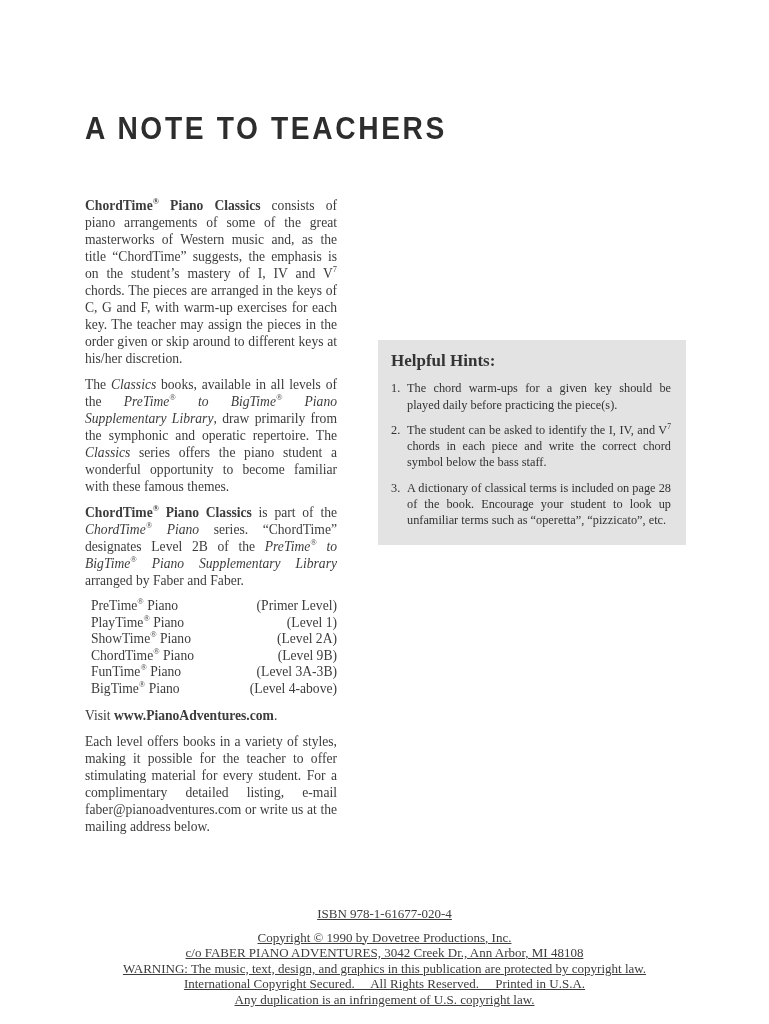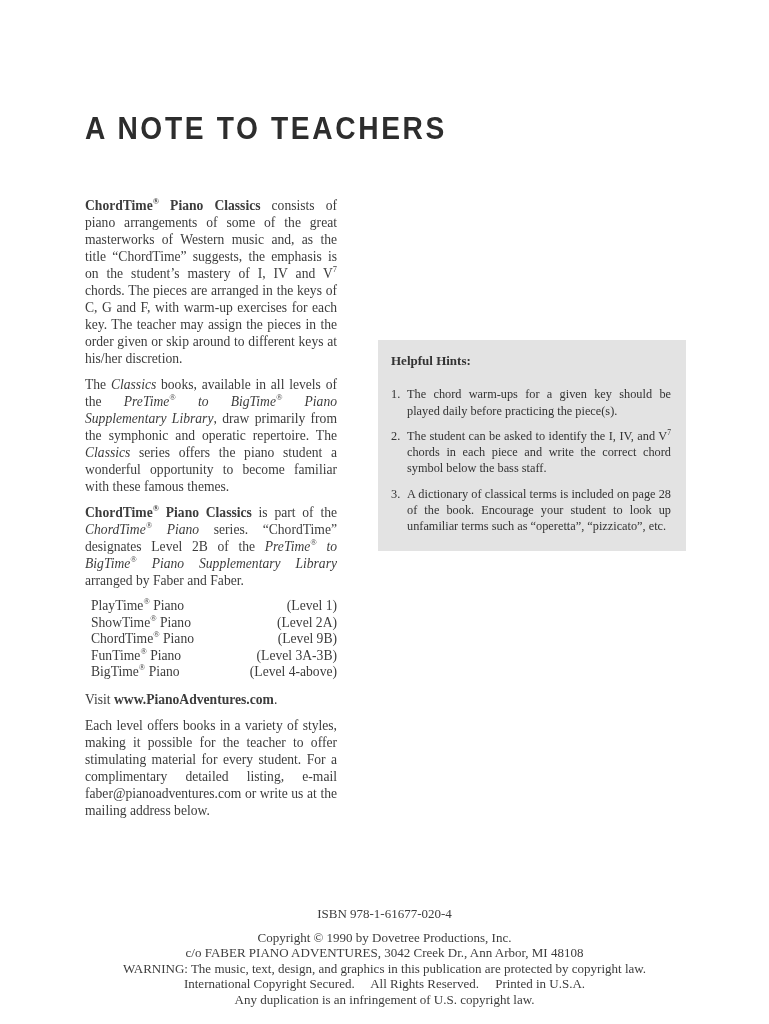--- a/index.html
+++ b/index.html
@@ -13,27 +13,27 @@
             font-size:13.6px;line-height:17px;text-align:justify;}
   .para{margin:0 0 9px 0;}
   .visit{margin-top:2px;}
   .levels{margin:2px 0 10px 6px;}
   .level-row{display:flex;justify-content:space-between;line-height:16.5px;}
   .level-name{text-align:left;}
   .level-tag{text-align:right;}
   .hints{position:absolute;left:378px;top:340px;width:308px;box-sizing:border-box;
          background:#e3e3e3;padding:13px 15px 16px 13px;
          font-size:12.3px;line-height:16.3px;color:#333333;}
-  .hints-title{font-weight:700;font-size:13px;margin-bottom:17px;}
+  .hints-title{font-weight:700;font-size:17px;margin-bottom:11px;}
   .hint{display:flex;margin-bottom:9px;}
   .hint:last-child{margin-bottom:0;}
   .hint-num{flex:0 0 16px;}
   .hint-text{flex:1;text-align:justify;}
   .footer{position:absolute;left:0;top:906px;width:769px;text-align:center;
-          font-size:13px;line-height:15.6px;color:#3c3c3c;}
+          font-size:13px;line-height:15.6px;color:#3c3c3c;text-decoration:underline;}
   .isbn{margin-bottom:8px;}
   .footer-line{white-space:pre-wrap;}
   
   .seg-b{font-weight:700;}
   .seg-i{font-style:italic;}
   .seg-sup{vertical-align:super;font-size:0.62em;line-height:0;}
   .seg-bsup{font-weight:700;vertical-align:super;font-size:0.62em;line-height:0;}
   .seg-isup{font-style:italic;vertical-align:super;font-size:0.62em;line-height:0;}
 </style>
 </head>
@@ -42,20 +42,24 @@
 <div class="page">
 
   <h1 class="title">A NOTE TO TEACHERS</h1>
 
   <div class="left-col">
     <p class="para"><span class="seg-b">ChordTime</span><span class="seg-bsup">®</span><span class="seg-b"> Piano Classics</span><span> consists of piano arrangements of some of the great masterworks of Western music and, as the title “ChordTime” suggests, the emphasis is on the student’s mastery of I, IV and V</span><span class="seg-sup">7</span><span> chords. The pieces are arranged in the keys of C, G and F, with warm-up exercises for each key. The teacher may assign the pieces in the order given or skip around to different keys at his/her discretion.</span></p>
     <p class="para"><span>The </span><span class="seg-i">Classics</span><span> books, available in all levels of the </span><span class="seg-i">PreTime</span><span class="seg-isup">®</span><span class="seg-i"> to BigTime</span><span class="seg-isup">®</span><span class="seg-i"> Piano Supplementary Library</span><span>, draw primarily from the symphonic and operatic repertoire. The </span><span class="seg-i">Classics</span><span> series offers the piano student a wonderful opportunity to become familiar with these famous themes.</span></p>
     <p class="para"><span class="seg-b">ChordTime</span><span class="seg-bsup">®</span><span class="seg-b"> Piano Classics</span><span> is part of the </span><span class="seg-i">ChordTime</span><span class="seg-isup">®</span><span class="seg-i"> Piano</span><span> series. “ChordTime” designates Level 2B of the </span><span class="seg-i">PreTime</span><span class="seg-isup">®</span><span class="seg-i"> to BigTime</span><span class="seg-isup">®</span><span class="seg-i"> Piano Supplementary Library</span><span> arranged by Faber and Faber.</span></p>
 
     <div class="levels">
+      <div class="level-row">
+        <span class="level-name"><span>PreTime</span><span class="seg-sup">®</span><span> Piano</span></span>
+        <span class="level-tag">(Primer Level)</span>
+      </div>
       <div class="level-row">
         <span class="level-name"><span>PlayTime</span><span class="seg-sup">®</span><span> Piano</span></span>
         <span class="level-tag">(Level 1)</span>
       </div>
       <div class="level-row">
         <span class="level-name"><span>ShowTime</span><span class="seg-sup">®</span><span> Piano</span></span>
         <span class="level-tag">(Level 2A)</span>
       </div>
       <div class="level-row">
         <span class="level-name"><span>ChordTime</span><span class="seg-sup">®</span><span> Piano</span></span>

